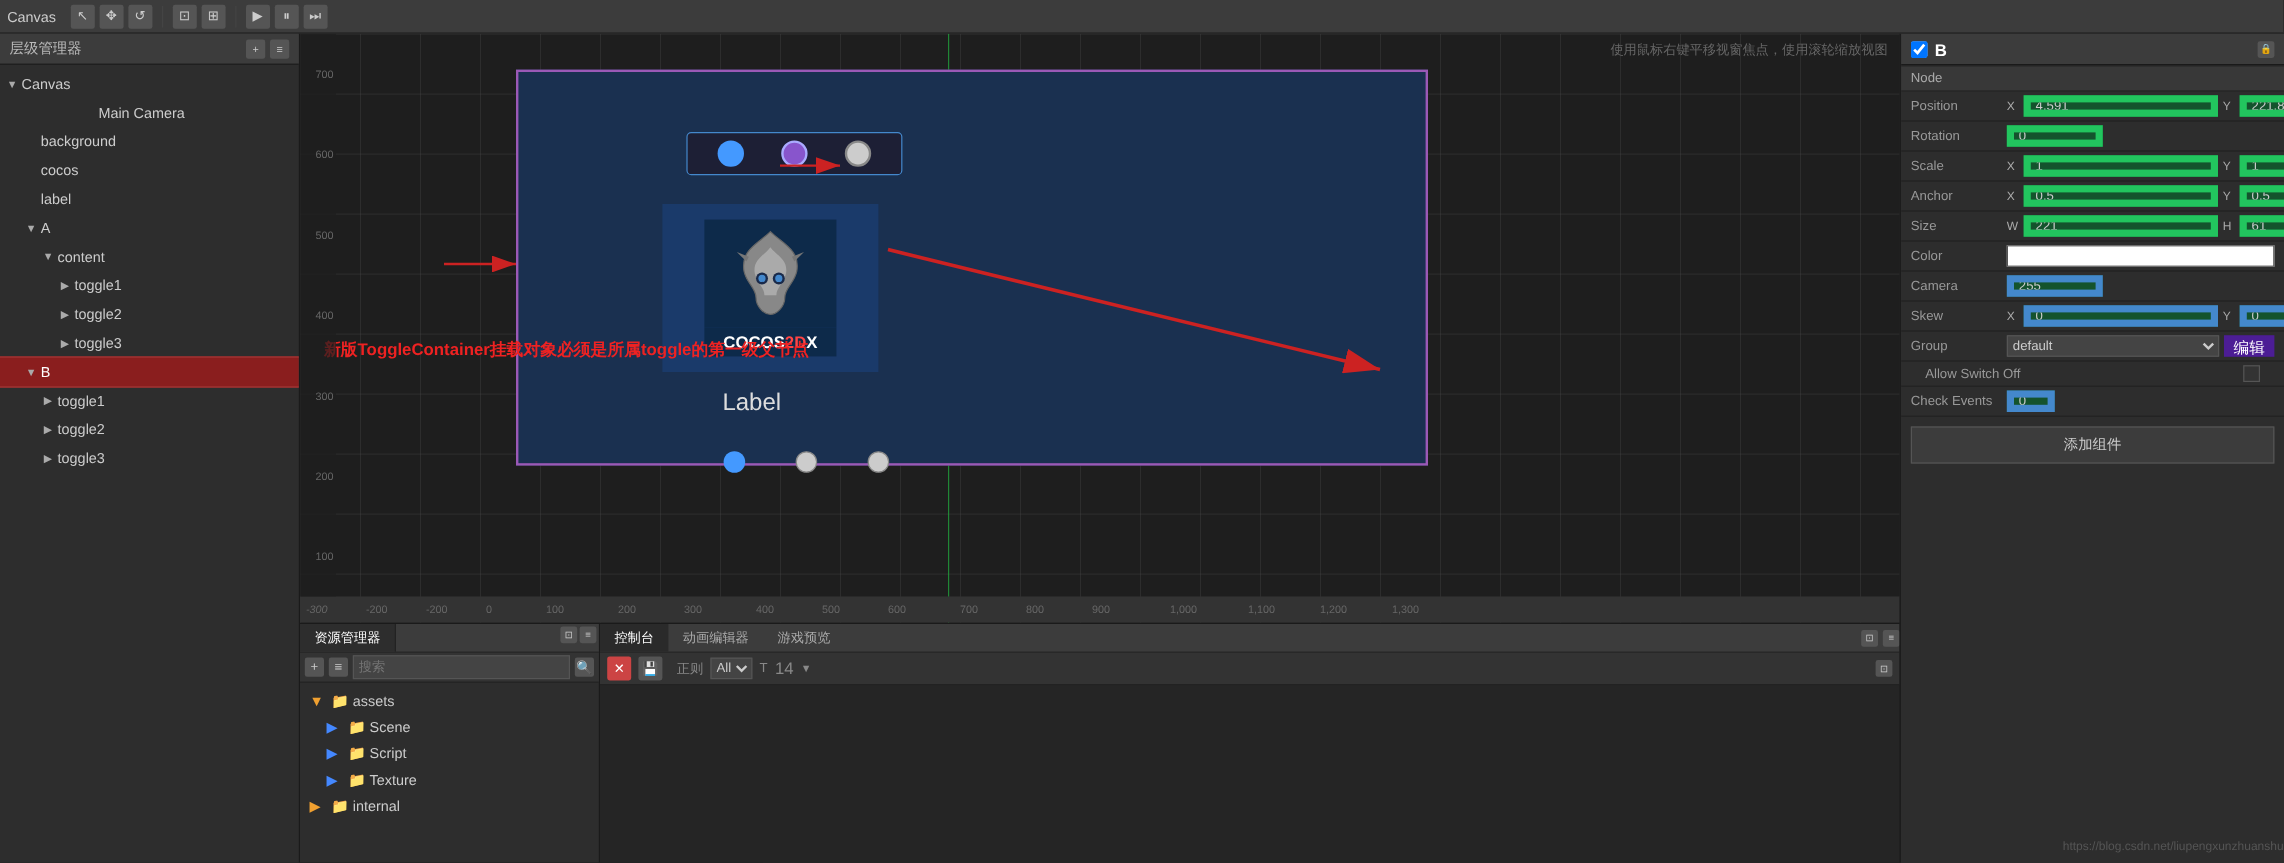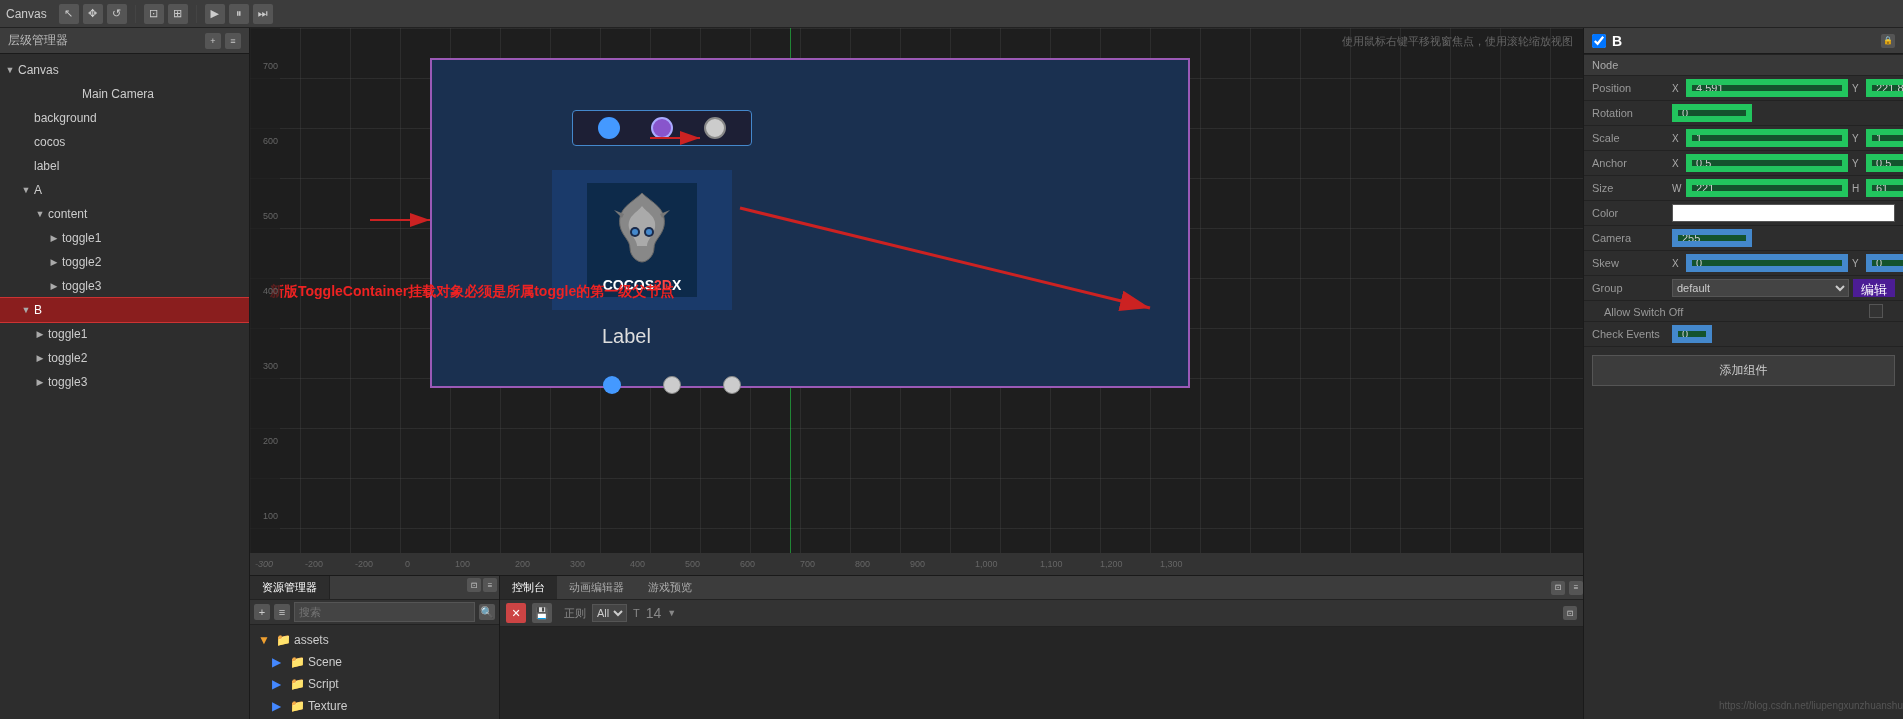--- a/index.html
+++ b/index.html
@@ -213,21 +213,21 @@
       top: 0; 
       left: 540px;
       width: 1px;
       height: 100%;
       background: #22cc44;
       opacity: 0.6;
     }
 
     
     .bottom-section {
-      height: 144px;
+      height: 200px;
       display: flex;
       border-top: 1px solid #1a1a1a;
       flex-shrink: 0;
     }
     .bottom-left {
       width: 250px;
       background: #2d2d2d;
       border-right: 1px solid #1a1a1a;
       display: flex;
       flex-direction: column;

